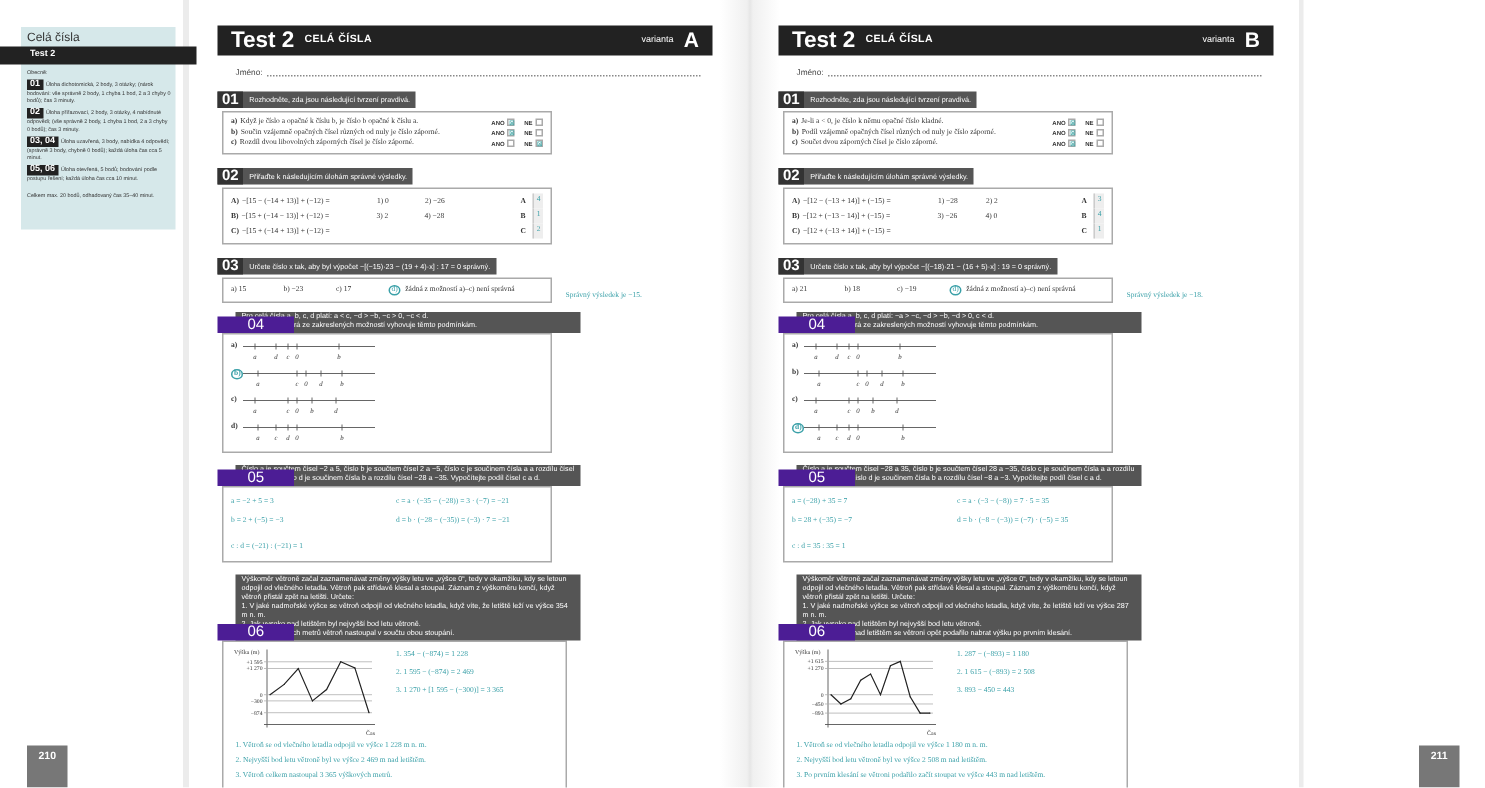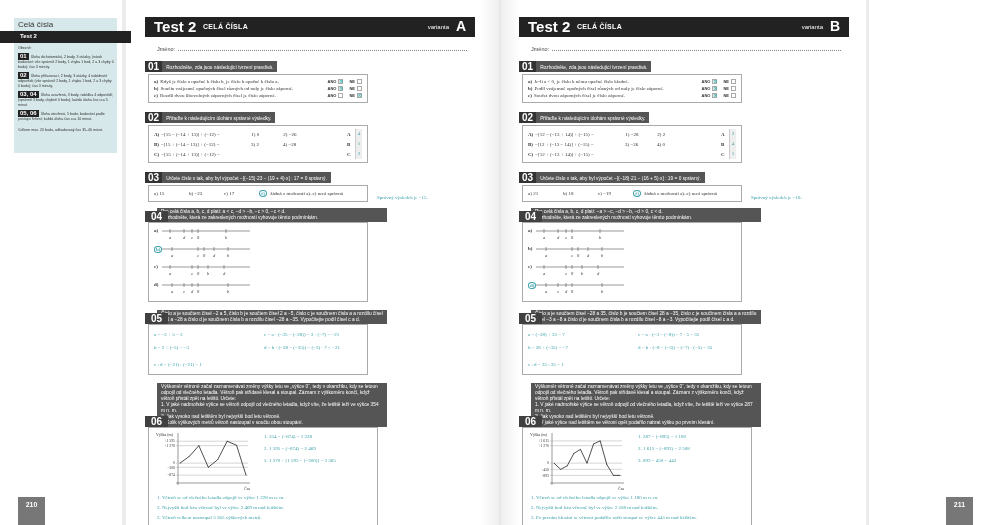--- a/index.html
+++ b/index.html
@@ -44,21 +44,21 @@
 .opts{display:flex;gap:0;align-items:center;height:9px}
 .opts span{width:35px}
 .opts .circ{border:1px solid #3aa0a8;border-radius:50%;padding:0 1px;color:#3aa0a8}
 .side-ans{position:absolute;left:232px;bottom:2px;font-family:"Liberation Serif",serif;font-size:5px;color:#3aa0a8}
 .nl{display:flex;flex-wrap:wrap;gap:0}
 .nl .cell{width:105px;height:18px;position:relative}
 .nl .cell .l{position:absolute;left:0;top:2px;font-weight:bold;font-size:5px}
 .nl svg{position:absolute;left:8px;top:0}
 .tbody-dark{background:#555;color:#fff;font-size:4.8px;line-height:6px;padding:1px 4px;width:230px;margin-left:12px}
 .t5head{position:relative}
-.t5head .no5{position:absolute;left:0;bottom:0;background:#404040;color:#fff;font-size:10px;font-weight:bold;padding:0 6px;line-height:11px}
+.t5head .no5{position:absolute;left:0;bottom:0;background:#4c1d95;color:#fff;font-size:10px;font-weight:normal;padding:0 20px;line-height:11px}
 .calc{font-family:"Liberation Serif",serif;font-size:5px;color:#3aa0a8}
 .calc .r{display:flex;height:13px;align-items:center}
 .calc .r span{width:110px}
 .t6{width:230px}
 .g6{display:flex}
 .g6 .sol{font-family:"Liberation Serif",serif;font-size:5px;color:#3aa0a8;padding:3px 0 0 10px}
 .g6 .sol div{height:12px}
 .concl{font-family:"Liberation Serif",serif;font-size:5px;color:#3aa0a8;padding:4px 3px}
 .concl div{height:10px}
 .pnum{position:absolute;top:497px;width:27px;height:28px;background:#777;color:#fff;font-size:7px;font-weight:bold;text-align:center;padding-top:4px}

